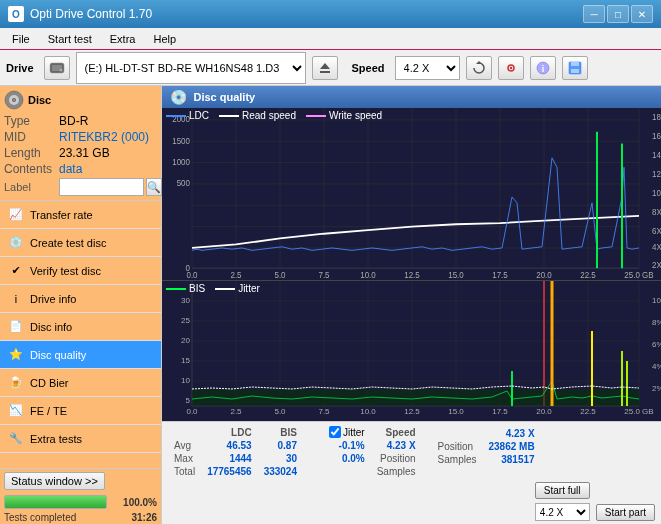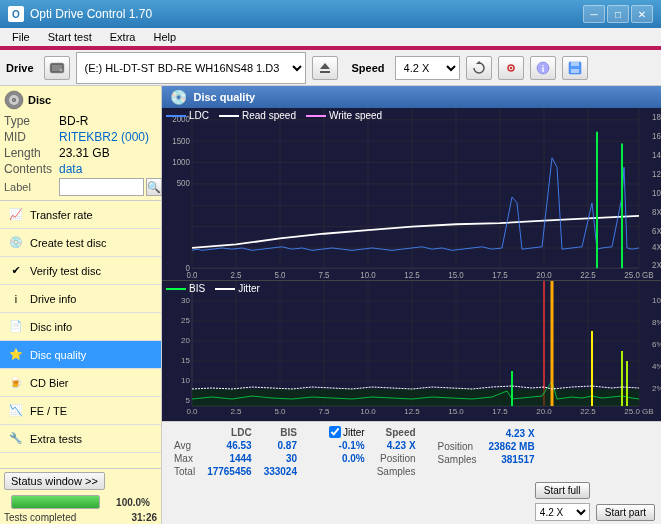--- a/index.html
+++ b/index.html
@@ -61,21 +61,21 @@
       border-radius: 2px;
     }
 
     
     .menu-bar {
       background: #f0f0f0;
       height: 22px;
       display: flex;
       align-items: center;
       padding: 0 4px;
-      border-bottom: 4px solid #be185d;
+      border-bottom: 1px solid #be185d;
       gap: 2px;
     }
     .menu-item {
       padding: 2px 8px;
       cursor: pointer;
       border-radius: 3px;
       font-size: 11px;
     }
 
     
@@ -131,21 +131,21 @@
 
     
     .main-content {
       display: flex;
       height: calc(524px - 28px - 22px - 36px);
     }
 
     
     .sidebar {
       width: 162px;
-      background: #fef9c3;
+      background: #fdba74;
       border-right: 1px solid #ccc;
       display: flex;
       flex-direction: column;
       flex-shrink: 0;
     }
 
     
     .disc-panel {
       border-bottom: 1px solid #ccc;
       padding: 4px;
@@ -240,21 +240,21 @@
       border: 1px solid #aaa;
       border-radius: 2px;
       padding: 2px 6px;
       font-size: 11px;
       cursor: pointer;
       margin: 3px 4px;
       display: block;
       text-align: center;
     }
     .progress-row {
-      padding: 2px 11px;
+      padding: 2px 4px;
       display: flex;
       align-items: center;
       gap: 16px;
     }
     .progress-bar-outer {
       flex: 1;
       height: 14px;
       background: #ddd;
       border: 1px solid #aaa;
       border-radius: 2px;

